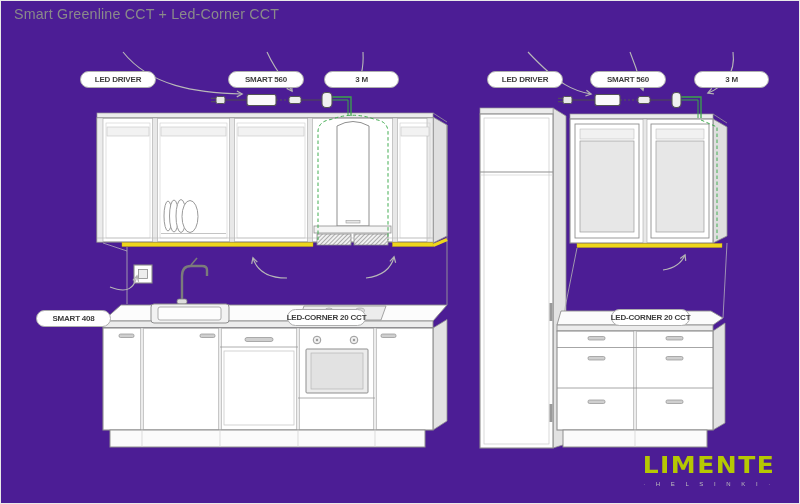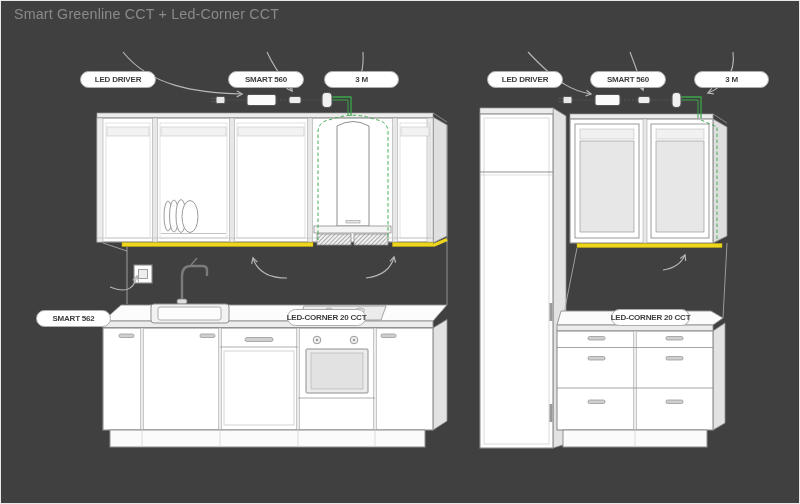--- a/index.html
+++ b/index.html
@@ -1,17 +1,17 @@
 <!DOCTYPE html>
 <html><head>
 <meta charset="utf-8">
 <style>
   html,body { margin:0; padding:0; background:#fff; }
   .canvas {
-    position:relative; width:800px; height:504px; background:#404040;
+    position:relative; width:800px; height:504px; background:#4c1d95;
     overflow:hidden; font-family:"Liberation Sans", sans-serif;
     box-shadow: inset 0 0 0 1px #e9e9e9;
   }
   .artwork { position:absolute; left:0; top:0; }
   .title {
     position:absolute; left:14px; top:5px; font-size:15px; color:#8a8a8a;
     white-space:nowrap; transform-origin:left top; transform:scaleX(0.95);
     letter-spacing:0.2px;
   }
   .pill {
@@ -285,18 +285,22 @@
   </svg>
 
   <div class="title">Smart Greenline CCT + Led-Corner CCT</div>
 
   <div class="pill" style="left:80px;  top:33px; width:76px;">LED DRIVER</div>
   <div class="pill" style="left:228px; top:33px; width:76px;">SMART 560</div>
   <div class="pill" style="left:324px; top:33px; width:75px;">3 M</div>
   <div class="pill" style="left:487px; top:33px; width:76px;">LED DRIVER</div>
   <div class="pill" style="left:590px; top:33px; width:76px;">SMART 560</div>
   <div class="pill" style="left:694px; top:33px; width:75px;">3 M</div>
-  <div class="pill" style="left:36px;  top:272px; width:75px;">SMART 562</div>
+  <div class="pill" style="left:36px;  top:272px; width:75px;">SMART 408</div>
   <div class="pill" style="left:287px; top:271px; width:79px;">LED-CORNER 20 CCT</div>
   <div class="pill" style="left:611px; top:271px; width:79px;">LED-CORNER 20 CCT</div>
 
+  <div class="logo">
+    <div class="logo-brand">LIMENTE</div>
+    <div class="logo-city">· H E L S I N K I ·</div>
+  </div>
 
 </div>
 
 </body></html>

